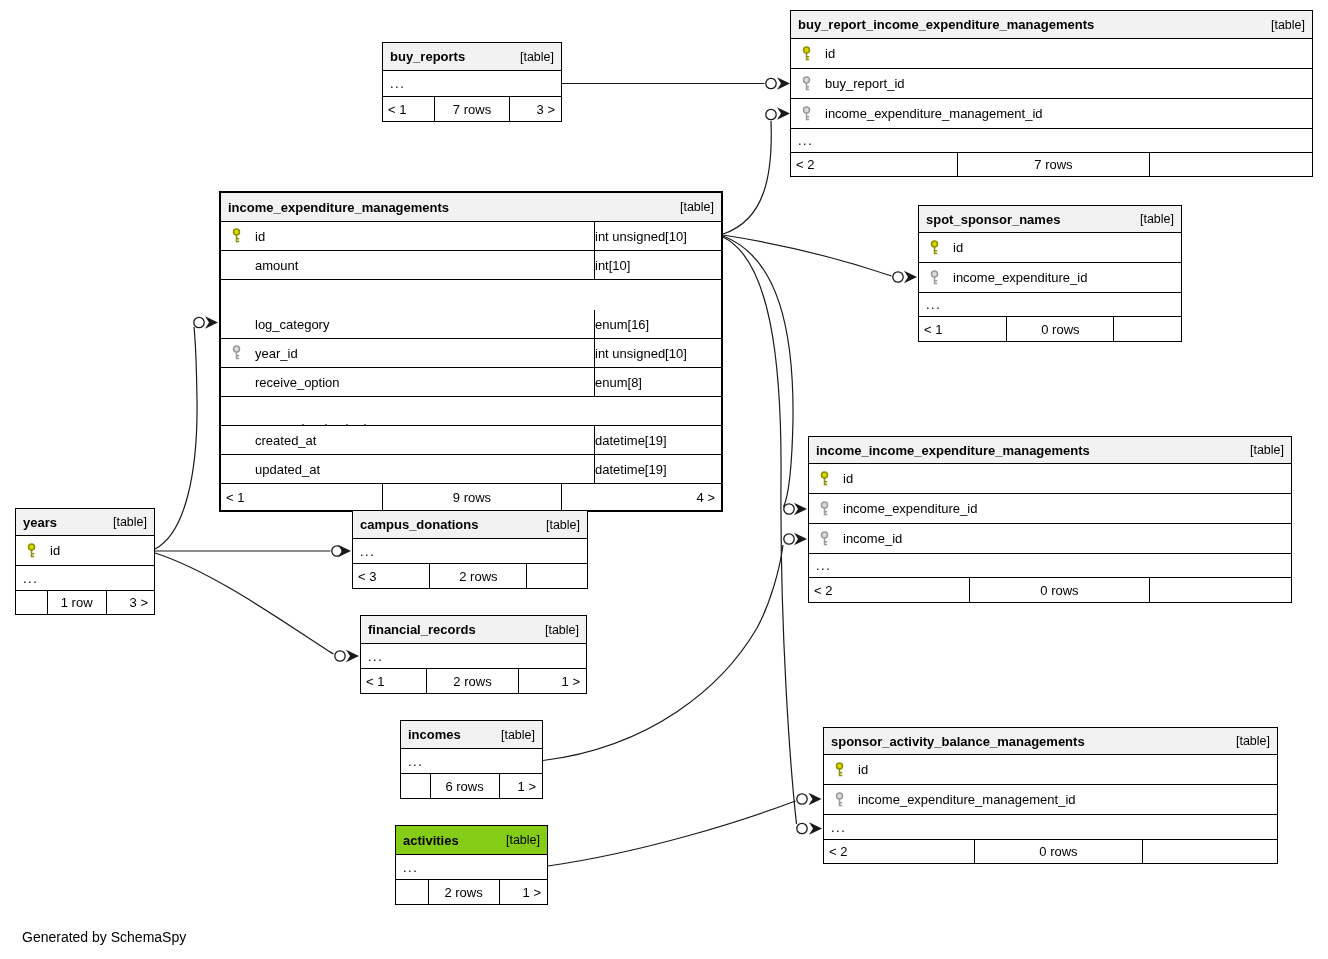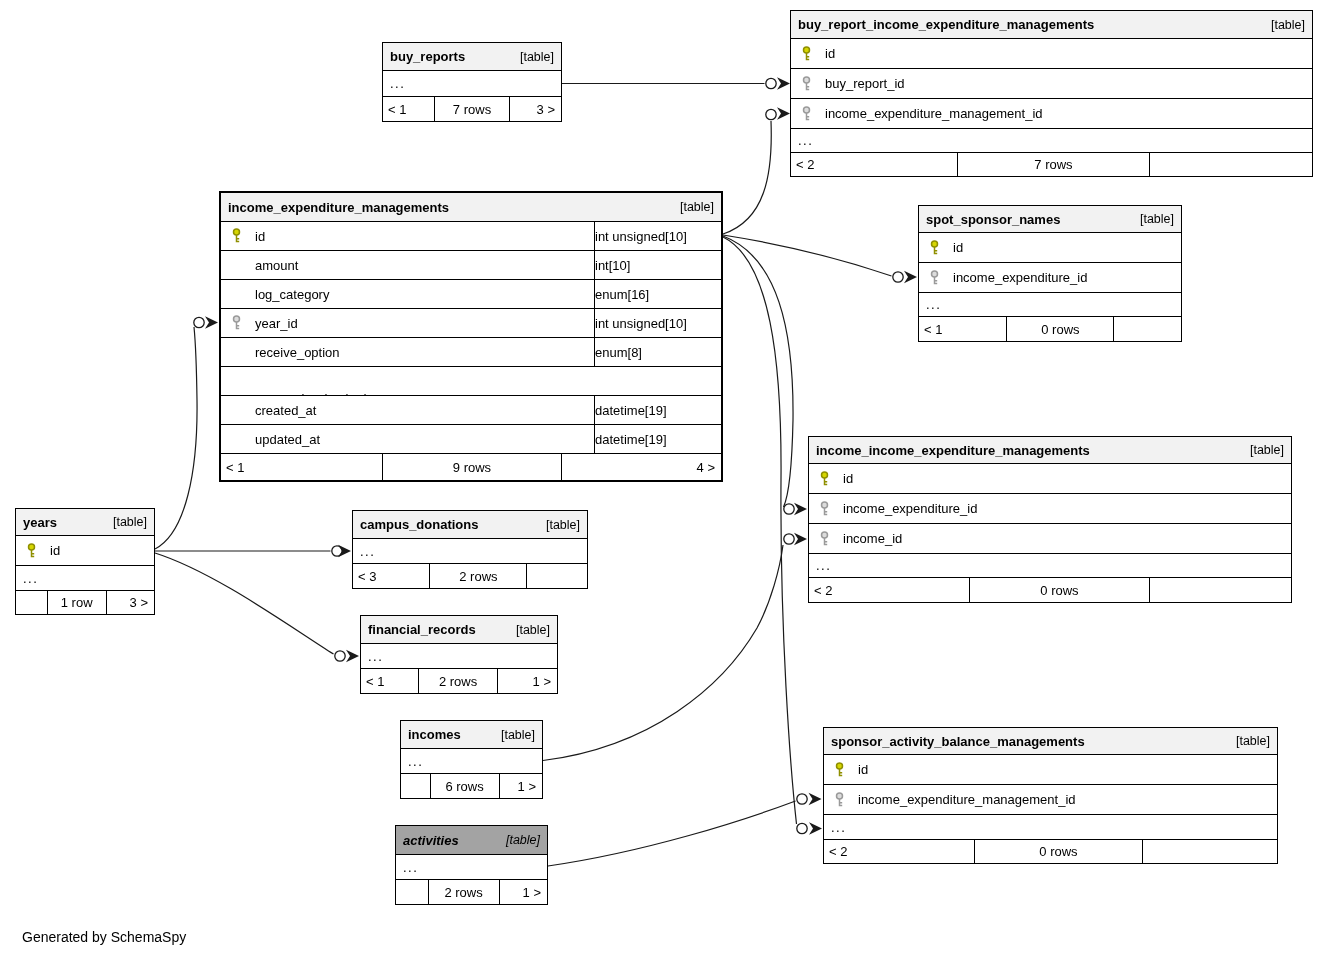--- a/index.html
+++ b/index.html
@@ -148,21 +148,21 @@
             </svg>
           </span>
           <span class="cname" style="flex: 0 0 auto; width: 339px;">id</span>
           <span class="ctype" style="width: 131px;">int unsigned[10]</span>
         </div>
         <div class="trow" style="height: 29px;">
           <span class="keyslot"></span>
           <span class="cname" style="flex: 0 0 auto; width: 339px;">amount</span>
           <span class="ctype" style="width: 131px;">int[10]</span>
         </div>
-        <div class="trow" style="height: 29px;">
+        <div class="trow" style="height: 29px; margin-top: 30px;">
           <span class="keyslot"></span>
           <span class="cname" style="flex: 0 0 auto; width: 339px;">log_category</span>
           <span class="ctype" style="width: 131px;">enum[16]</span>
         </div>
         <div class="trow" style="height: 29px;">
           <span class="keyslot">
             <svg width="11" height="16" viewBox="0 0 11 16">
               <circle cx="5.5" cy="4" r="3" fill="#dcdcdc" stroke="#9a9a9a" stroke-width="1.5"></circle>
     <path d="M5.5 7 L5.5 14.2 M5.5 10.8 L8.2 10.8 M5.5 13.6 L8.2 13.6" stroke="#9a9a9a" stroke-width="1.5" fill="none"></path>
             </svg>
@@ -291,21 +291,21 @@
           <span class="tname">campus_donations</span>
           <span class="ttag">[table]</span>
         </div>
         <div class="ell" style="height: 25px;">...</div>
         <div class="tfoot" style="height: 24px;">
           <span class="fcell l" style="width: 78px;">&lt; 3</span>
           <span class="fcell c" style="width: 98px;">2 rows</span>
           <span class="fcell r" style="width: 60px;"></span>
         </div>
       </div>
-      <div class="tbl" style="left: 360px; top: 615px; width: 198px;">
+      <div class="tbl" style="left: 360px; top: 615px; width: 227px;">
         <div class="thead" style="height: 28px; background: rgb(242, 242, 242);">
           <span class="tname">financial_records</span>
           <span class="ttag">[table]</span>
         </div>
         <div class="ell" style="height: 25px;">...</div>
         <div class="tfoot" style="height: 24px;">
           <span class="fcell l" style="width: 67px;">&lt; 1</span>
           <span class="fcell c" style="width: 92px;">2 rows</span>
           <span class="fcell r" style="width: 68px;">1 &gt;</span>
         </div>
@@ -316,21 +316,21 @@
           <span class="ttag">[table]</span>
         </div>
         <div class="ell" style="height: 25px;">...</div>
         <div class="tfoot" style="height: 24px;">
           <span class="fcell l" style="width: 30px;"></span>
           <span class="fcell c" style="width: 70px;">6 rows</span>
           <span class="fcell r" style="width: 43px;">1 &gt;</span>
         </div>
       </div>
       <div class="tbl" style="left: 395px; top: 825px; width: 153px;">
-        <div class="thead" style="height: 29px; background: #a3a3a3; font-style: italic;">
+        <div class="thead" style="height: 29px; background: #84cc16;">
           <span class="tname">activities</span>
           <span class="ttag">[table]</span>
         </div>
         <div class="ell" style="height: 25px;">...</div>
         <div class="tfoot" style="height: 24px;">
           <span class="fcell l" style="width: 33px;"></span>
           <span class="fcell c" style="width: 72px;">2 rows</span>
           <span class="fcell r" style="width: 48px;">1 &gt;</span>
         </div>
       </div>

